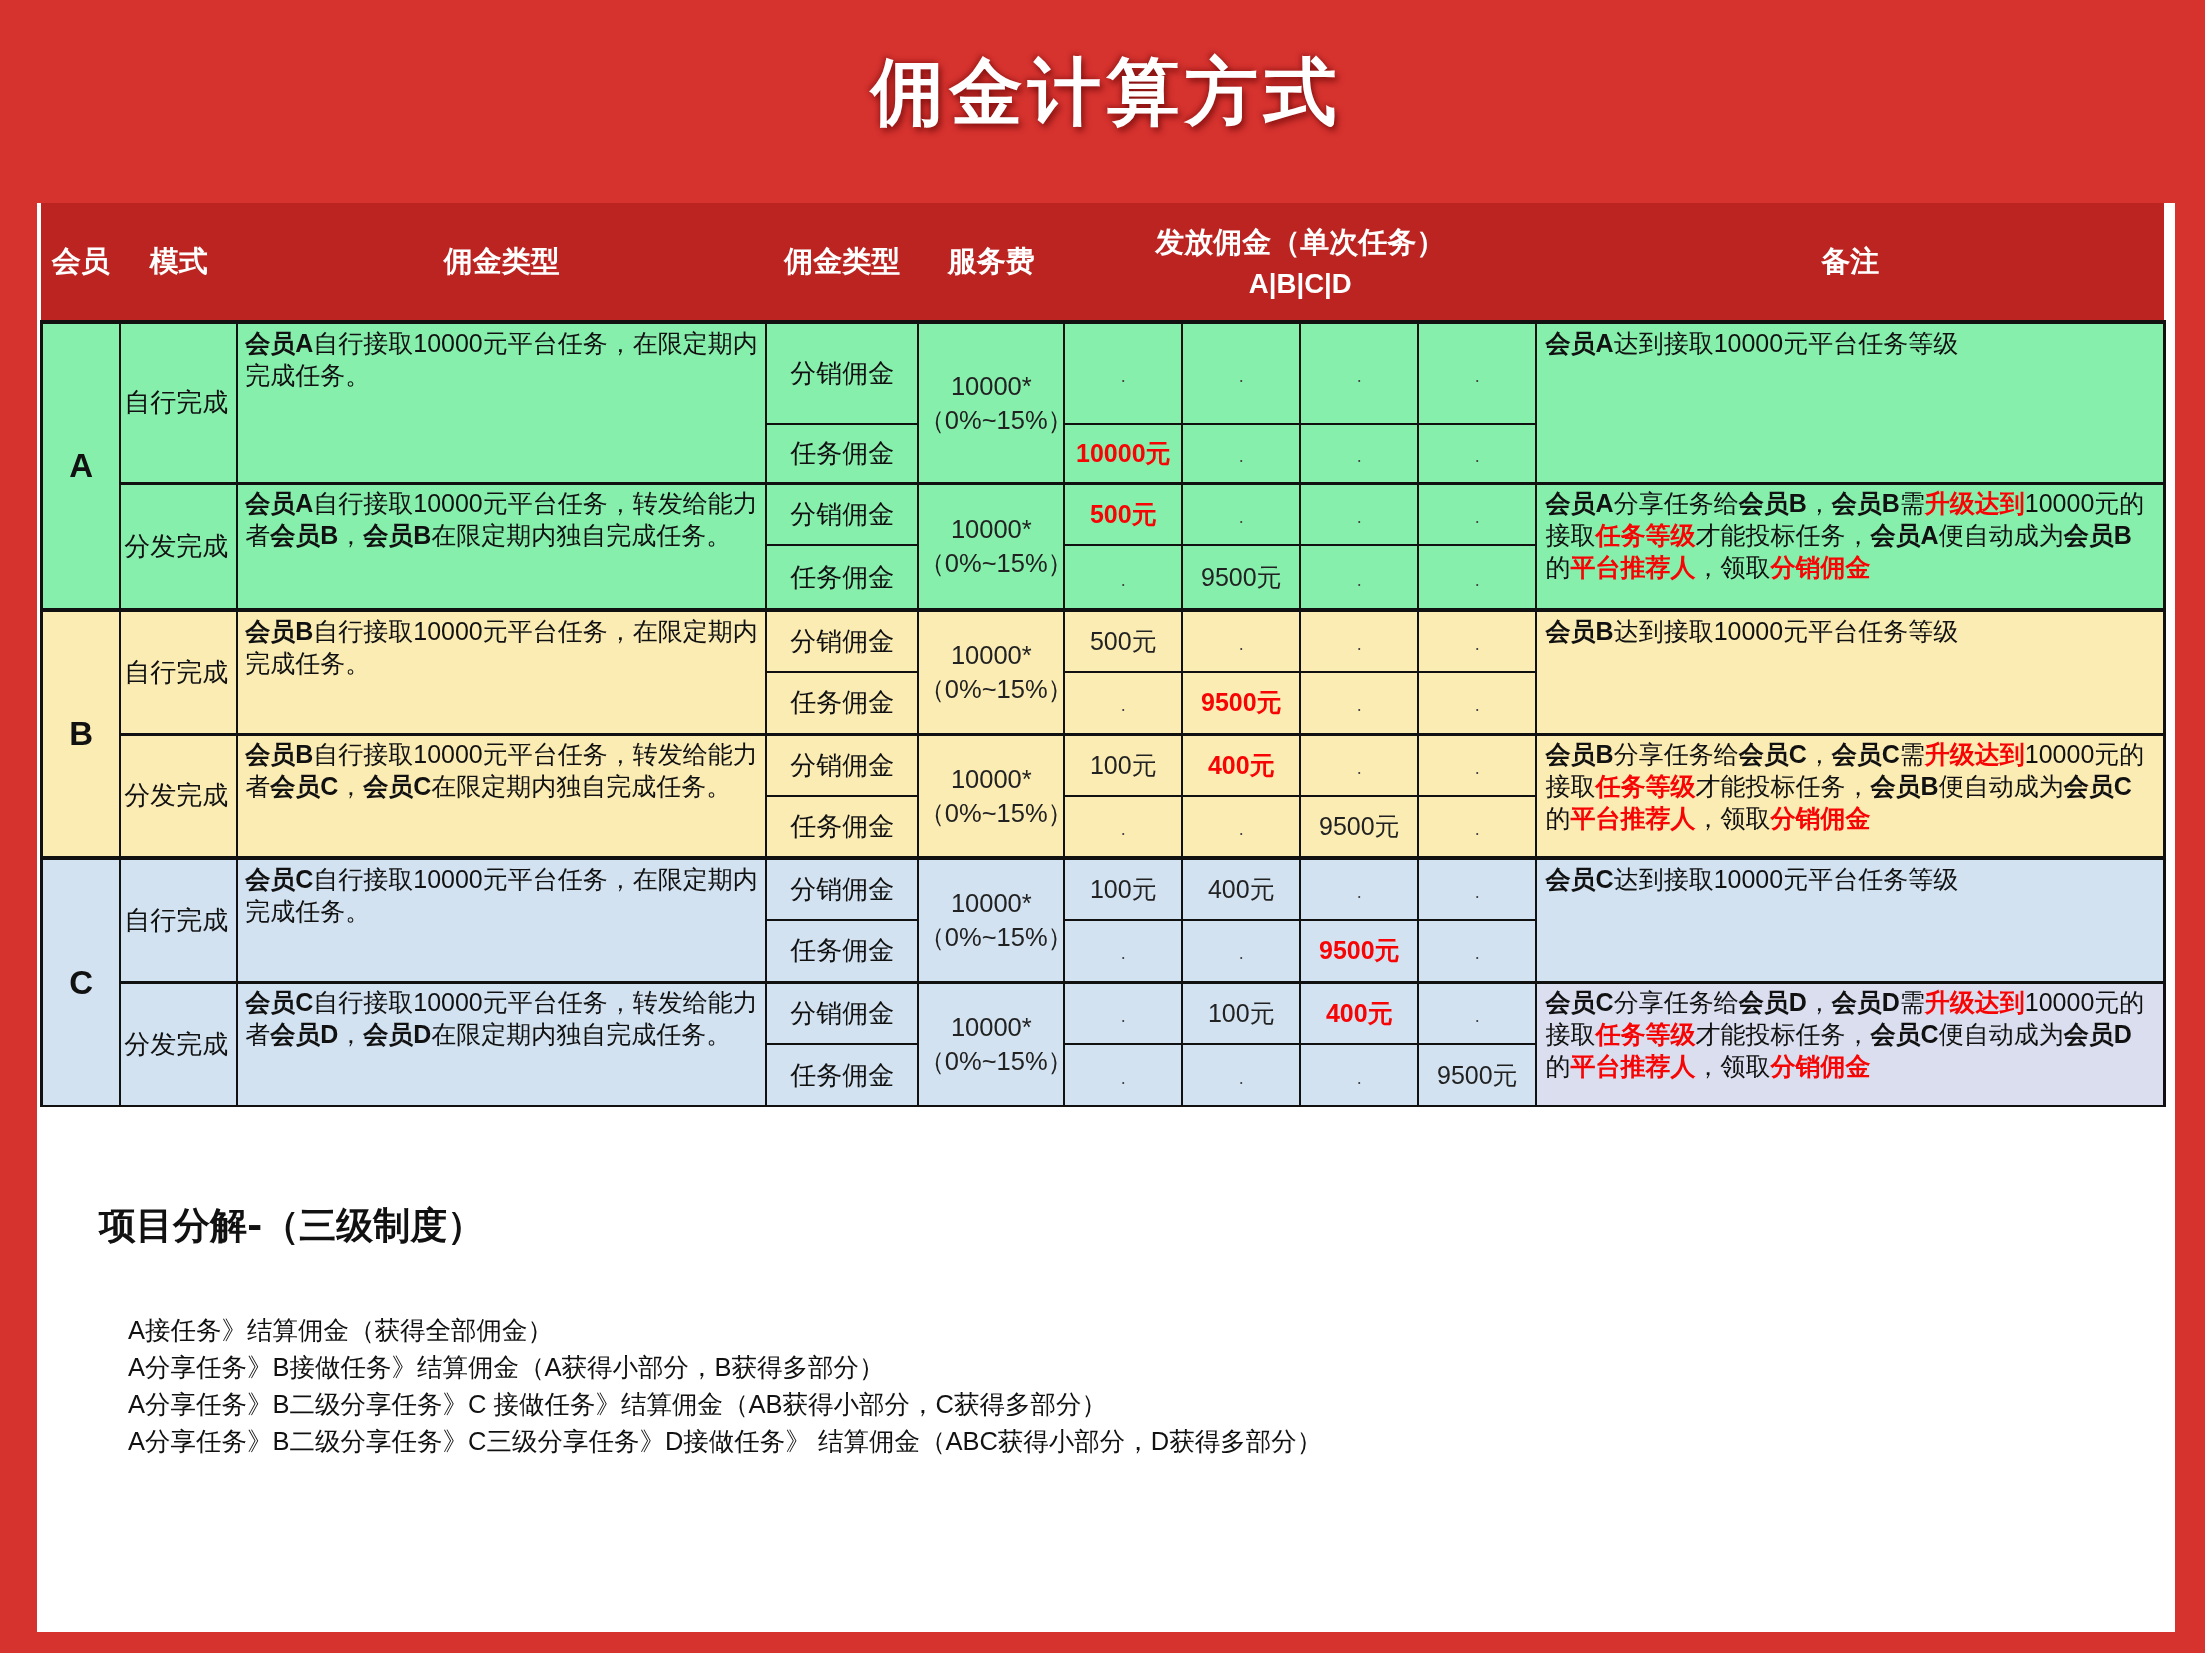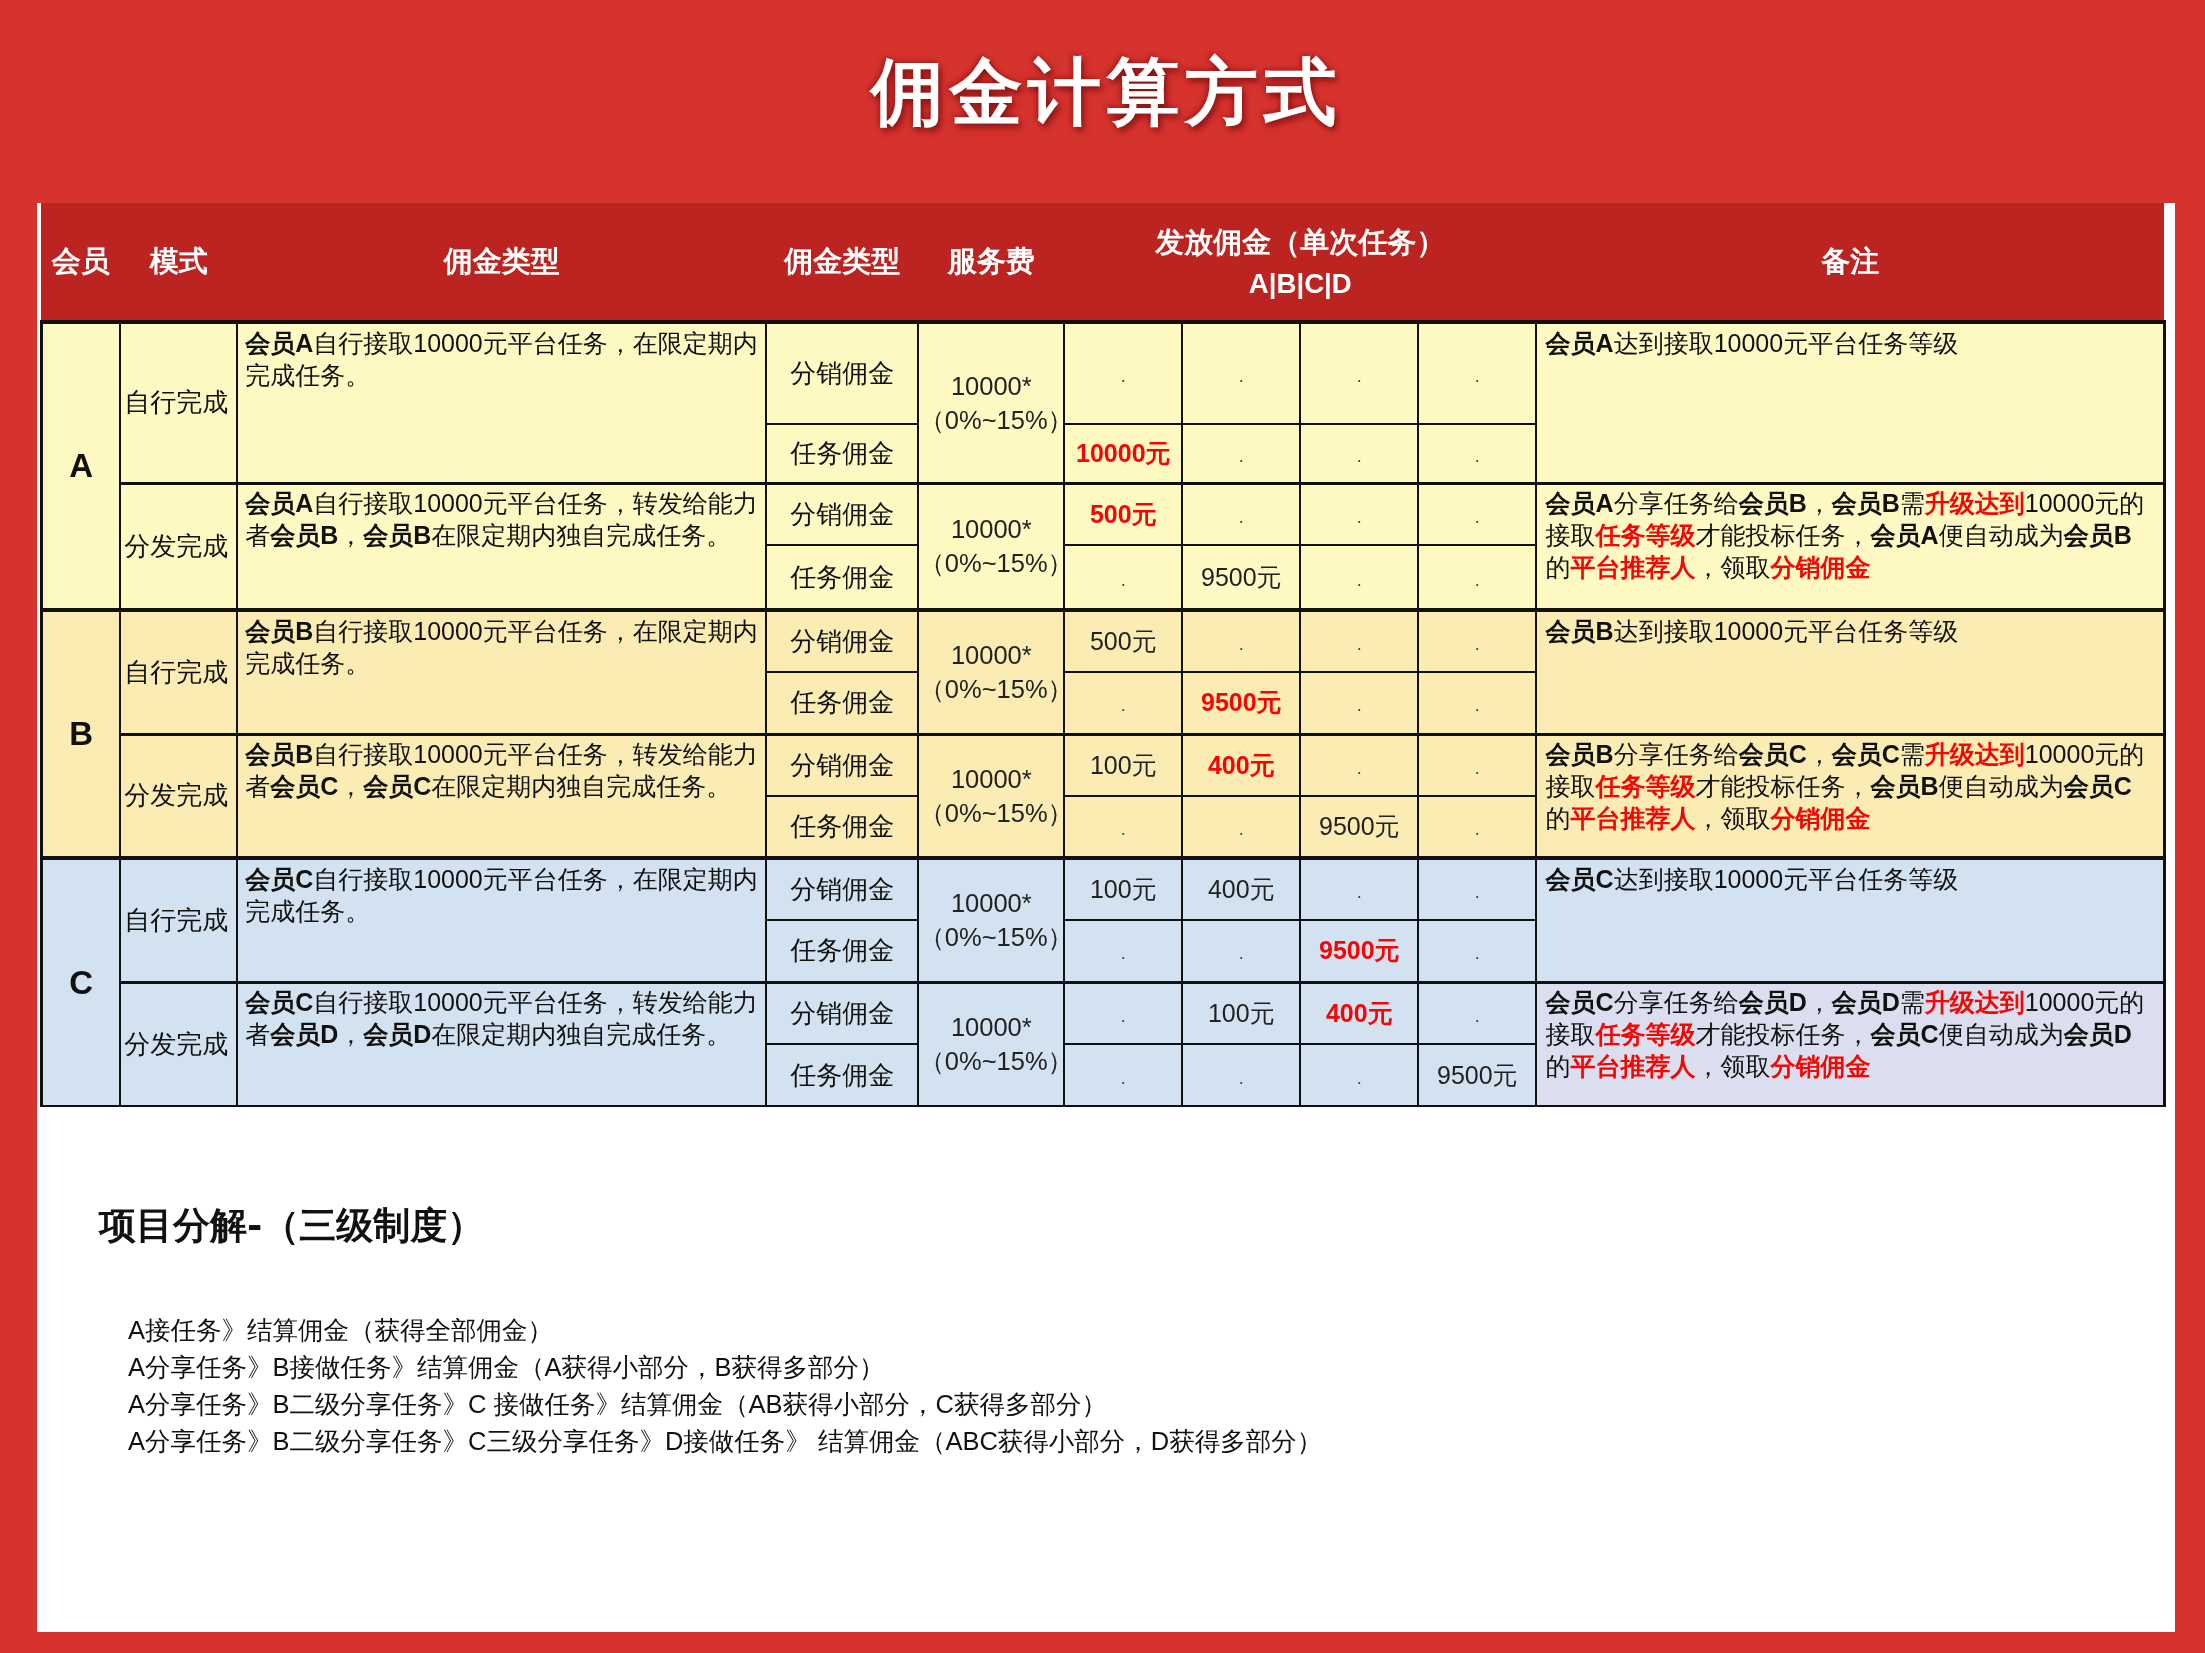--- a/index.html
+++ b/index.html
@@ -11,21 +11,21 @@
         text-shadow:2.8px 4.1px 6.9px rgba(90,0,0,.6),-2.1px -2.1px 5.5px rgba(90,0,0,.35);}
   .panel{position:absolute;left:37px;top:203px;width:2138px;height:1429px;background:#ffffff;}
   table.commission{border-collapse:collapse;position:absolute;left:2.8px;top:0;width:2123px;
         table-layout:fixed;}
   thead th{background:#bb2420;color:#fff;font-size:29px;font-weight:bold;height:117px;
         border:none;vertical-align:middle;text-align:center;padding:0;}
   .payout-l2{font-size:27.6px;margin-top:4.1px;font-weight:bold;}
   tbody td{border:2.1px solid #111;padding:0;overflow:hidden;}
   tr.grp-start td{border-top-width:4.1px;}
   tr.mode-start td{border-top-width:3.4px;}
-  .m-A td{background:#fef9c3;}
+  .m-A td{background:#86efac;}
   .m-B td{background:#fbecb4;}
   .m-C td{background:#d2e2f1;}
   td.member{border-left-width:3.4px;text-align:center;font-size:33px;font-weight:bold;}
   td.mode{font-size:26px;text-align:left;padding-left:3px;vertical-align:middle;}
   td.desc{padding:2.8px 6.9px;font-size:25px;line-height:32px;vertical-align:top;text-align:left;}
   td.ctype{text-align:center;font-size:26px;}
   td.fee{text-align:center;font-size:25.5px;line-height:34px;color:#222;margin-left:13px;}
   td.val{text-align:center;font-size:25px;color:#222;}
   td.remark{border-right-width:3.4px;padding:2.8px 8.3px;font-size:25px;line-height:32px;
         vertical-align:top;text-align:left;margin-left:26px;}

